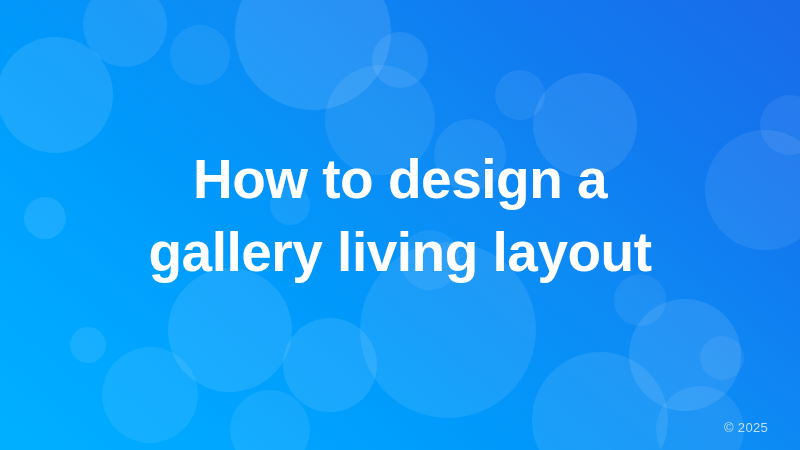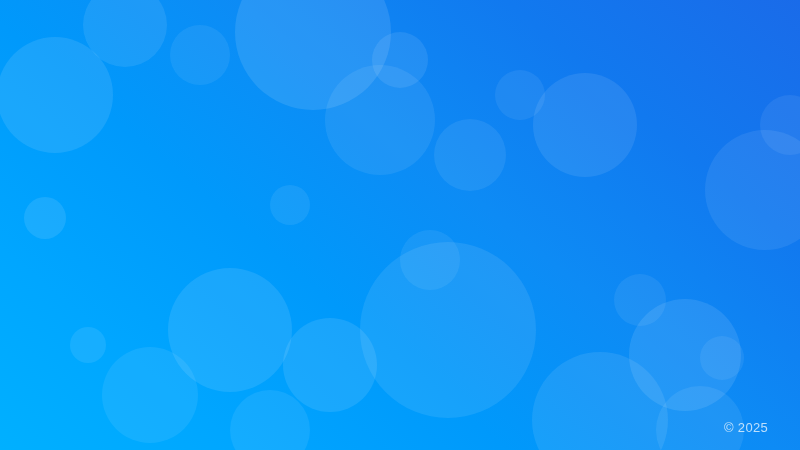--- a/index.html
+++ b/index.html
@@ -102,21 +102,22 @@
       <div class="bokeh" style="left: 614px; top: 274px; width: 52px; height: 52px; background: rgb(255, 255, 255); opacity: 0.07;"></div>
       <div class="bokeh" style="left: 629px; top: 299px; width: 112px; height: 112px; background: rgb(255, 255, 255); opacity: 0.1;"></div>
       <div class="bokeh" style="left: 656px; top: 386px; width: 88px; height: 88px; background: rgb(255, 255, 255); opacity: 0.08;"></div>
       <div class="bokeh" style="left: 700px; top: 336px; width: 44px; height: 44px; background: rgb(255, 255, 255); opacity: 0.07;"></div>
       <div class="bokeh" style="left: 705px; top: 130px; width: 120px; height: 120px; background: rgb(255, 255, 255); opacity: 0.08;"></div>
       <div class="bokeh" style="left: 760px; top: 95px; width: 60px; height: 60px; background: rgb(255, 255, 255); opacity: 0.07;"></div>
     </div>
 
   <div class="title-block">
     <h1 class="slide-title">
-      <br>
+      <span>How to design a</span><br>
+      <span>gallery living layout</span>
     </h1>
   </div>
 
   <div class="footer">
     <span class="copyright">© 2025</span>
   </div>
 
 </div>
 
 </body></html>

